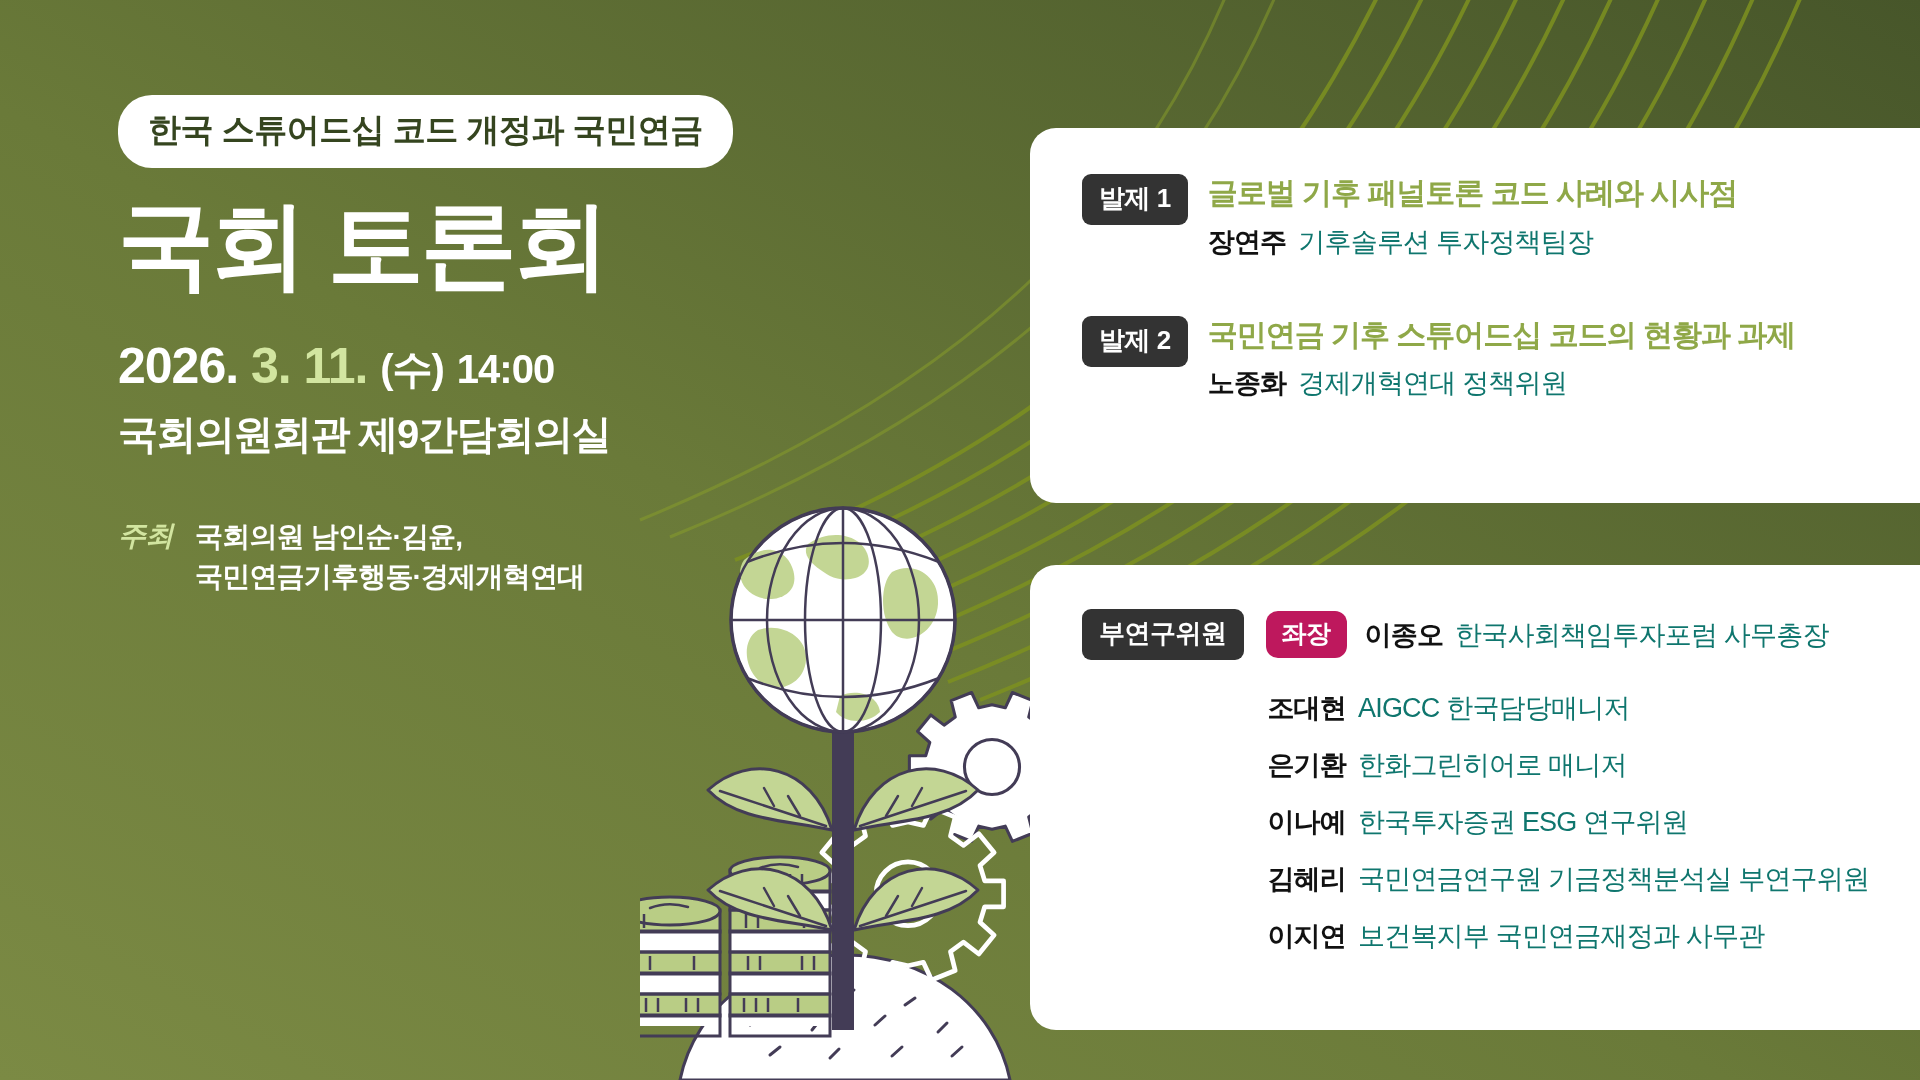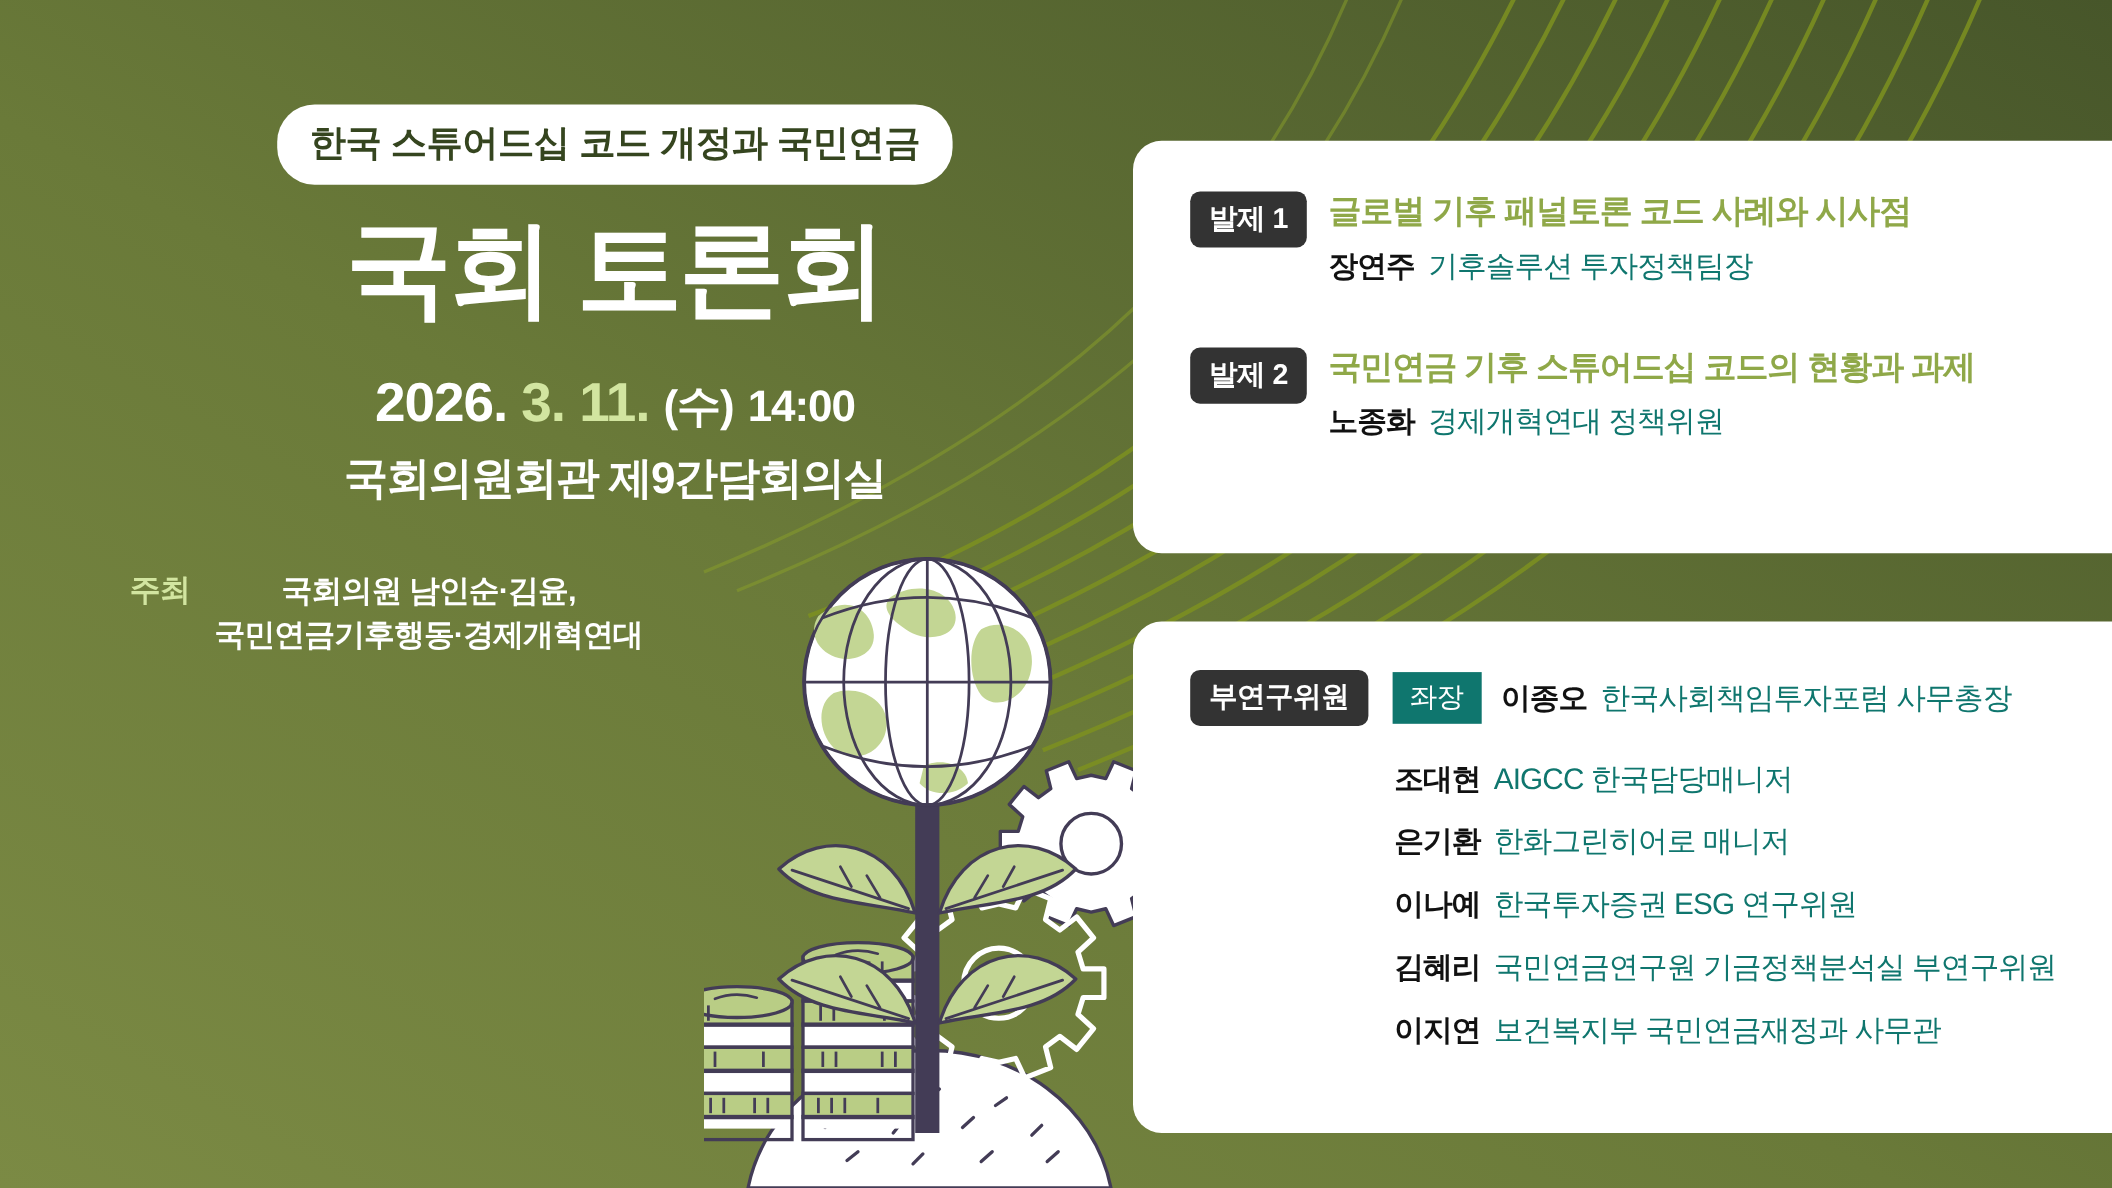--- a/index.html
+++ b/index.html
@@ -17,21 +17,20 @@
     overflow:hidden;
     background:
       radial-gradient(ellipse 1500px 1100px at 8% 95%, #72803f 0%, #6b7a3a 35%, #5d6f35 70%, #49592a 100%);
   }
   #bg-swoosh { position:absolute; inset:0; width:1920px; height:1080px; }
 
   
   #left-col {
     position:absolute; left:0; top:0; width:1000px; height:1064px;
     padding:95px 0 0 118px;
-    text-align:center;
   }
   #subtitle-pill {
     display:inline-block;
     background:#ffffff;
     color:#35451f;
     font-size:33px; font-weight:bold;
     letter-spacing:-0.5px;
     padding:13px 30px 15px 30px;
     border-radius:34px;
     white-space:nowrap;
@@ -68,20 +67,21 @@
     display:flex;
     align-items:flex-start;
     white-space:nowrap;
   }
   #host-label {
     color:#d2e5a0;
     font-size:28px; font-weight:bold;
     letter-spacing:-0.5px;
     margin-right:22px;
     flex:0 0 auto;
+    font-style:italic;
   }
   #host-values { color:#ffffff; font-size:28px; font-weight:bold; letter-spacing:-0.8px; line-height:1.45; }
   #host-values span { display:block; }
 
   
   .card {
     position:absolute;
     background:#ffffff;
   }
   #card-presentations {
@@ -97,25 +97,25 @@
   .badge-dark {
     background:#333333; color:#ffffff;
     font-size:26px; font-weight:bold;
     letter-spacing:-0.5px;
     padding:7px 17px 9px 17px;
     border-radius:9px;
     flex:0 0 auto;
     white-space:nowrap;
   }
   .badge-green {
-    background:#0f766e; color:#ffffff;
-    font-size:25px; font-weight:normal;
+    background:#be185d; color:#ffffff;
+    font-size:25px; font-weight:bold;
     letter-spacing:-0.5px;
     padding:6px 16px 8px 16px;
-    border-radius:0;
+    border-radius:12px;
     flex:0 0 auto;
     white-space:nowrap;
   }
   .sess-body { margin-left:20px; }
   .sess-title {
     color:#8fa848;
     font-size:30px; font-weight:bold;
     letter-spacing:-1px;
     white-space:nowrap;
     line-height:1.25;

